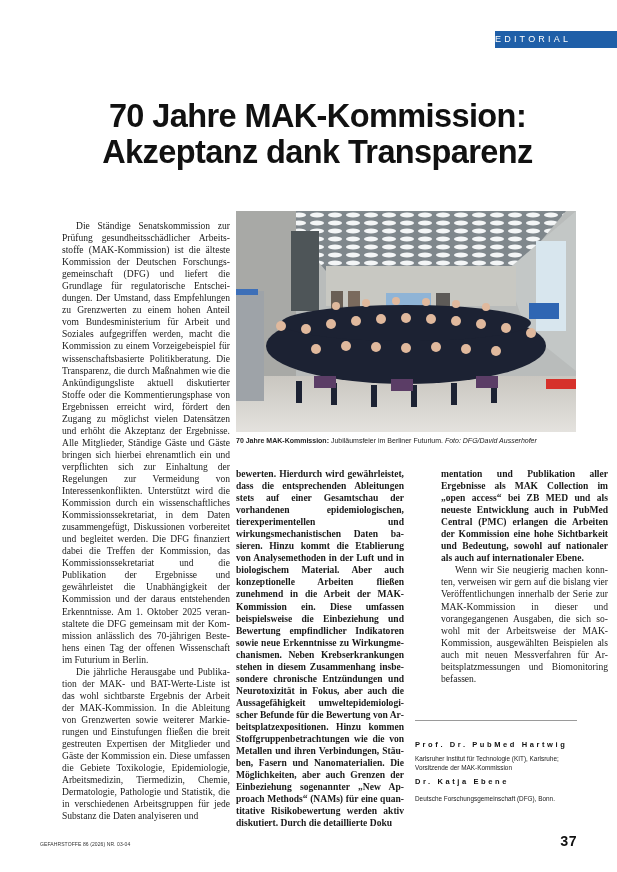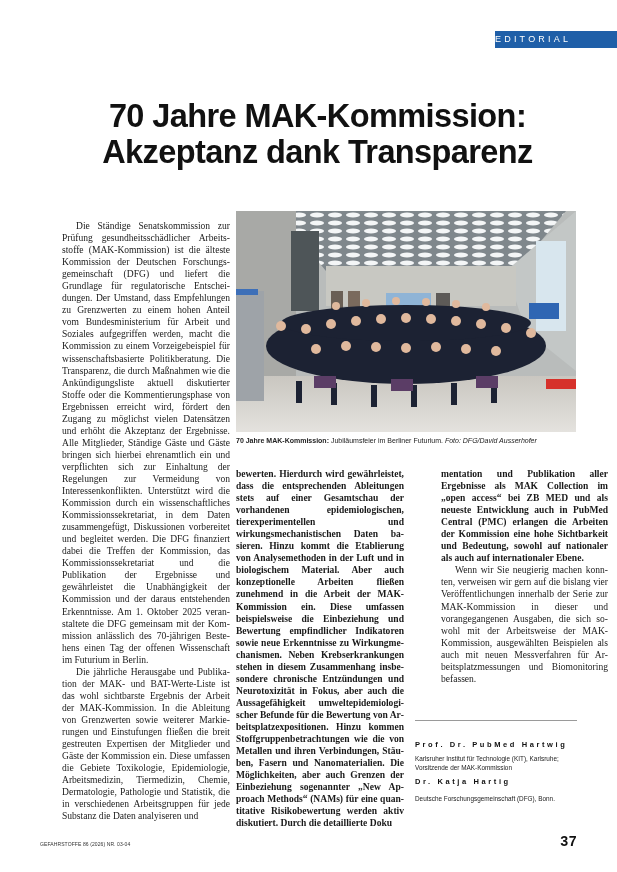--- a/index.html
+++ b/index.html
@@ -127,17 +127,17 @@
 
 <div class="col" id="col3">
   <p class="noindent">mentation und Publikation aller Ergebnis­se als MAK Collection im „open access“ bei ZB MED und als neueste Entwicklung auch in PubMed Central (PMC) erlangen die Arbeiten der Kommission eine hohe Sichtbarkeit und Bedeutung, sowohl auf nationaler als auch auf internationaler Ebene.</p>
   <p>Wenn wir Sie neugierig machen konn­ten, verweisen wir gern auf die bislang vier Veröffentlichungen innerhalb der Se­rie zur MAK-Kommission in dieser und vorangegangenen Ausgaben, die sich so­wohl mit der Arbeitsweise der MAK-Kommission, ausgewählten Beispielen als auch mit neuen Messverfahren für Ar­beitsplatzmessungen und Biomonitoring befassen.</p>
 </div>
 
 <div class="rule"></div>
 
 <div class="author" style="top:740px;">Prof. Dr. PubMed Hartwig</div>
 <div class="affil" style="top:754px;">Karlsruher Institut für Technologie (KIT), Karlsruhe; Vorsitzende der MAK-Kommission</div>
-<div class="author" style="top:777px;">Dr. Katja Hartig</div>
+<div class="author" style="top:777px;">Dr. Katja Ebene</div>
 <div class="affil" style="top:794px;">Deutsche Forschungsgemeinschaft (DFG), Bonn.</div>
 
 <div class="footer">GEFAHRSTOFFE 86 (2026) NR. 03-04</div>
 <div class="pagenum">37</div>
 
 </body></html>

